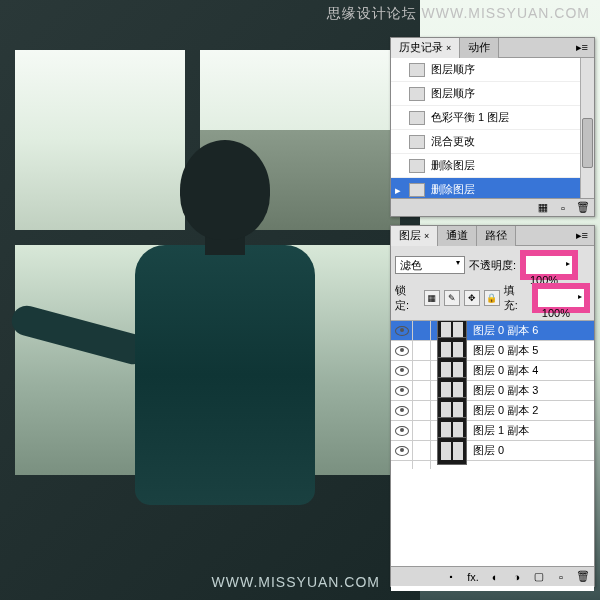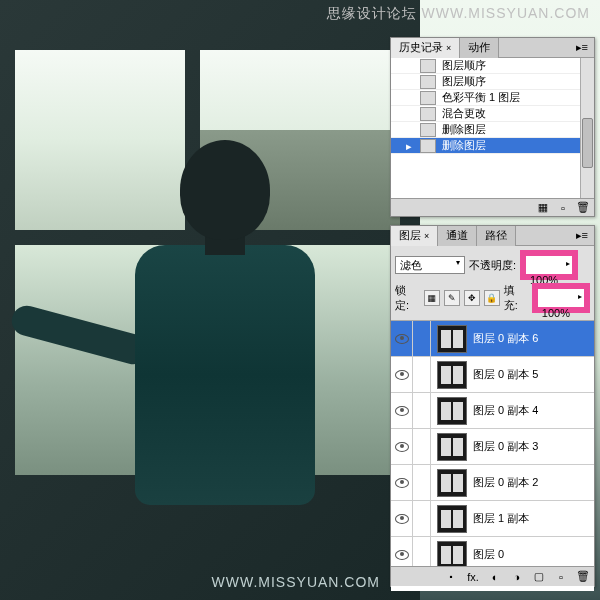--- a/index.html
+++ b/index.html
@@ -23,41 +23,41 @@
 
 .panel{position:absolute;background:#1d4ed8;border:1px solid #888;box-shadow:1px 1px 3px rgba(0,0,0,0.3)}
 .tab-bar{display:flex;background:#d0d0d0;height:20px;border-bottom:1px solid #999;align-items:center}
 .tab{padding:2px 8px;background:#e8e8e8;border-right:1px solid #999;height:20px;display:flex;align-items:center;cursor:pointer}
 .tab.inactive{background:#c8c8c8}
 .tab-close{margin-left:3px;font-size:9px}
 .panel-menu{margin-left:auto;padding:0 6px;cursor:pointer}
 
 .history-panel{top:37px;right:5px;width:205px;height:180px}
 .history-list{height:140px;overflow-y:auto;background:#fff}
-.history-item{display:flex;align-items:center;height:16px;padding:0 15px;border-bottom:1px solid #eee;cursor:pointer}
+.history-item{display:flex;align-items:center;height:24px;padding:0 4px;border-bottom:1px solid #eee;cursor:pointer}
 .history-item.selected{background:#3875d7;color:#fff}
 .history-icon{width:16px;height:14px;background:#ddd;border:1px solid #999;margin-right:6px;flex-shrink:0}
 .history-marker{width:12px;height:12px;margin-right:2px;flex-shrink:0}
 .scrollbar-v{position:absolute;right:0;top:20px;width:14px;bottom:18px;background:#e0e0e0;border-left:1px solid #aaa}
 .scroll-thumb{position:absolute;left:1px;right:1px;background:#c0c0c0;border:1px solid #888;border-radius:2px}
 .history-bottom{position:absolute;bottom:0;left:0;right:0;height:18px;background:#d8d8d8;border-top:1px solid #999;display:flex;align-items:center;justify-content:flex-end;padding:0 4px;gap:6px}
 .small-icon{width:14px;height:14px;cursor:pointer;display:flex;align-items:center;justify-content:center}
 
 .layers-panel{top:225px;right:5px;width:205px;height:362px}
 .layer-controls{padding:4px;background:#e0e0e0;border-bottom:1px solid #aaa}
 .control-row{display:flex;align-items:center;gap:4px;margin-bottom:3px}
 .dropdown{background:#fff;border:1px solid #888;padding:1px 4px;height:18px;display:flex;align-items:flex-start;cursor:pointer}
 .dropdown-arrow{margin-left:auto;font-size:8px}
 .pct-input{background:#fff;border:6px solid #ec4899;width:58px;height:18px;text-align:right;padding:18px 14px 0 2px;position:relative}
 .pct-arrow{position:absolute;right:2px;top:3px;font-size:8px}
 .lock-icons{display:flex;gap:4px}
 .lock-box{width:16px;height:16px;border:1px solid #999;background:#f0f0f0;display:flex;align-items:center;justify-content:center;font-size:9px}
 
 .layers-list{height:270px;overflow-y:auto;background:#fff}
-.layer-item{display:flex;align-items:center;height:36px;border-bottom:1px solid #ccc;cursor:pointer}
+.layer-item{display:flex;align-items:center;height:20px;border-bottom:1px solid #ccc;cursor:pointer}
 .layer-item.selected{background:#3875d7;color:#fff}
 .layer-vis{width:22px;height:36px;border-right:1px solid #ccc;display:flex;align-items:center;justify-content:center}
 .eye-icon{width:14px;height:10px;border:1px solid #555;border-radius:60%;position:relative}
 .eye-icon::after{content:"";position:absolute;top:1px;left:4px;width:4px;height:4px;background:#555;border-radius:50%}
 .layer-link{width:18px;height:36px;border-right:1px solid #ccc}
 .layer-thumb{width:30px;height:28px;margin:0 6px;background:#1a1a1a;border:1px solid #666;position:relative}
 .layer-thumb::before{content:"";position:absolute;top:4px;left:3px;width:10px;height:18px;background:#ddd}
 .layer-thumb::after{content:"";position:absolute;top:4px;right:3px;width:10px;height:18px;background:#ddd}
 .layer-name{flex:1}
 

